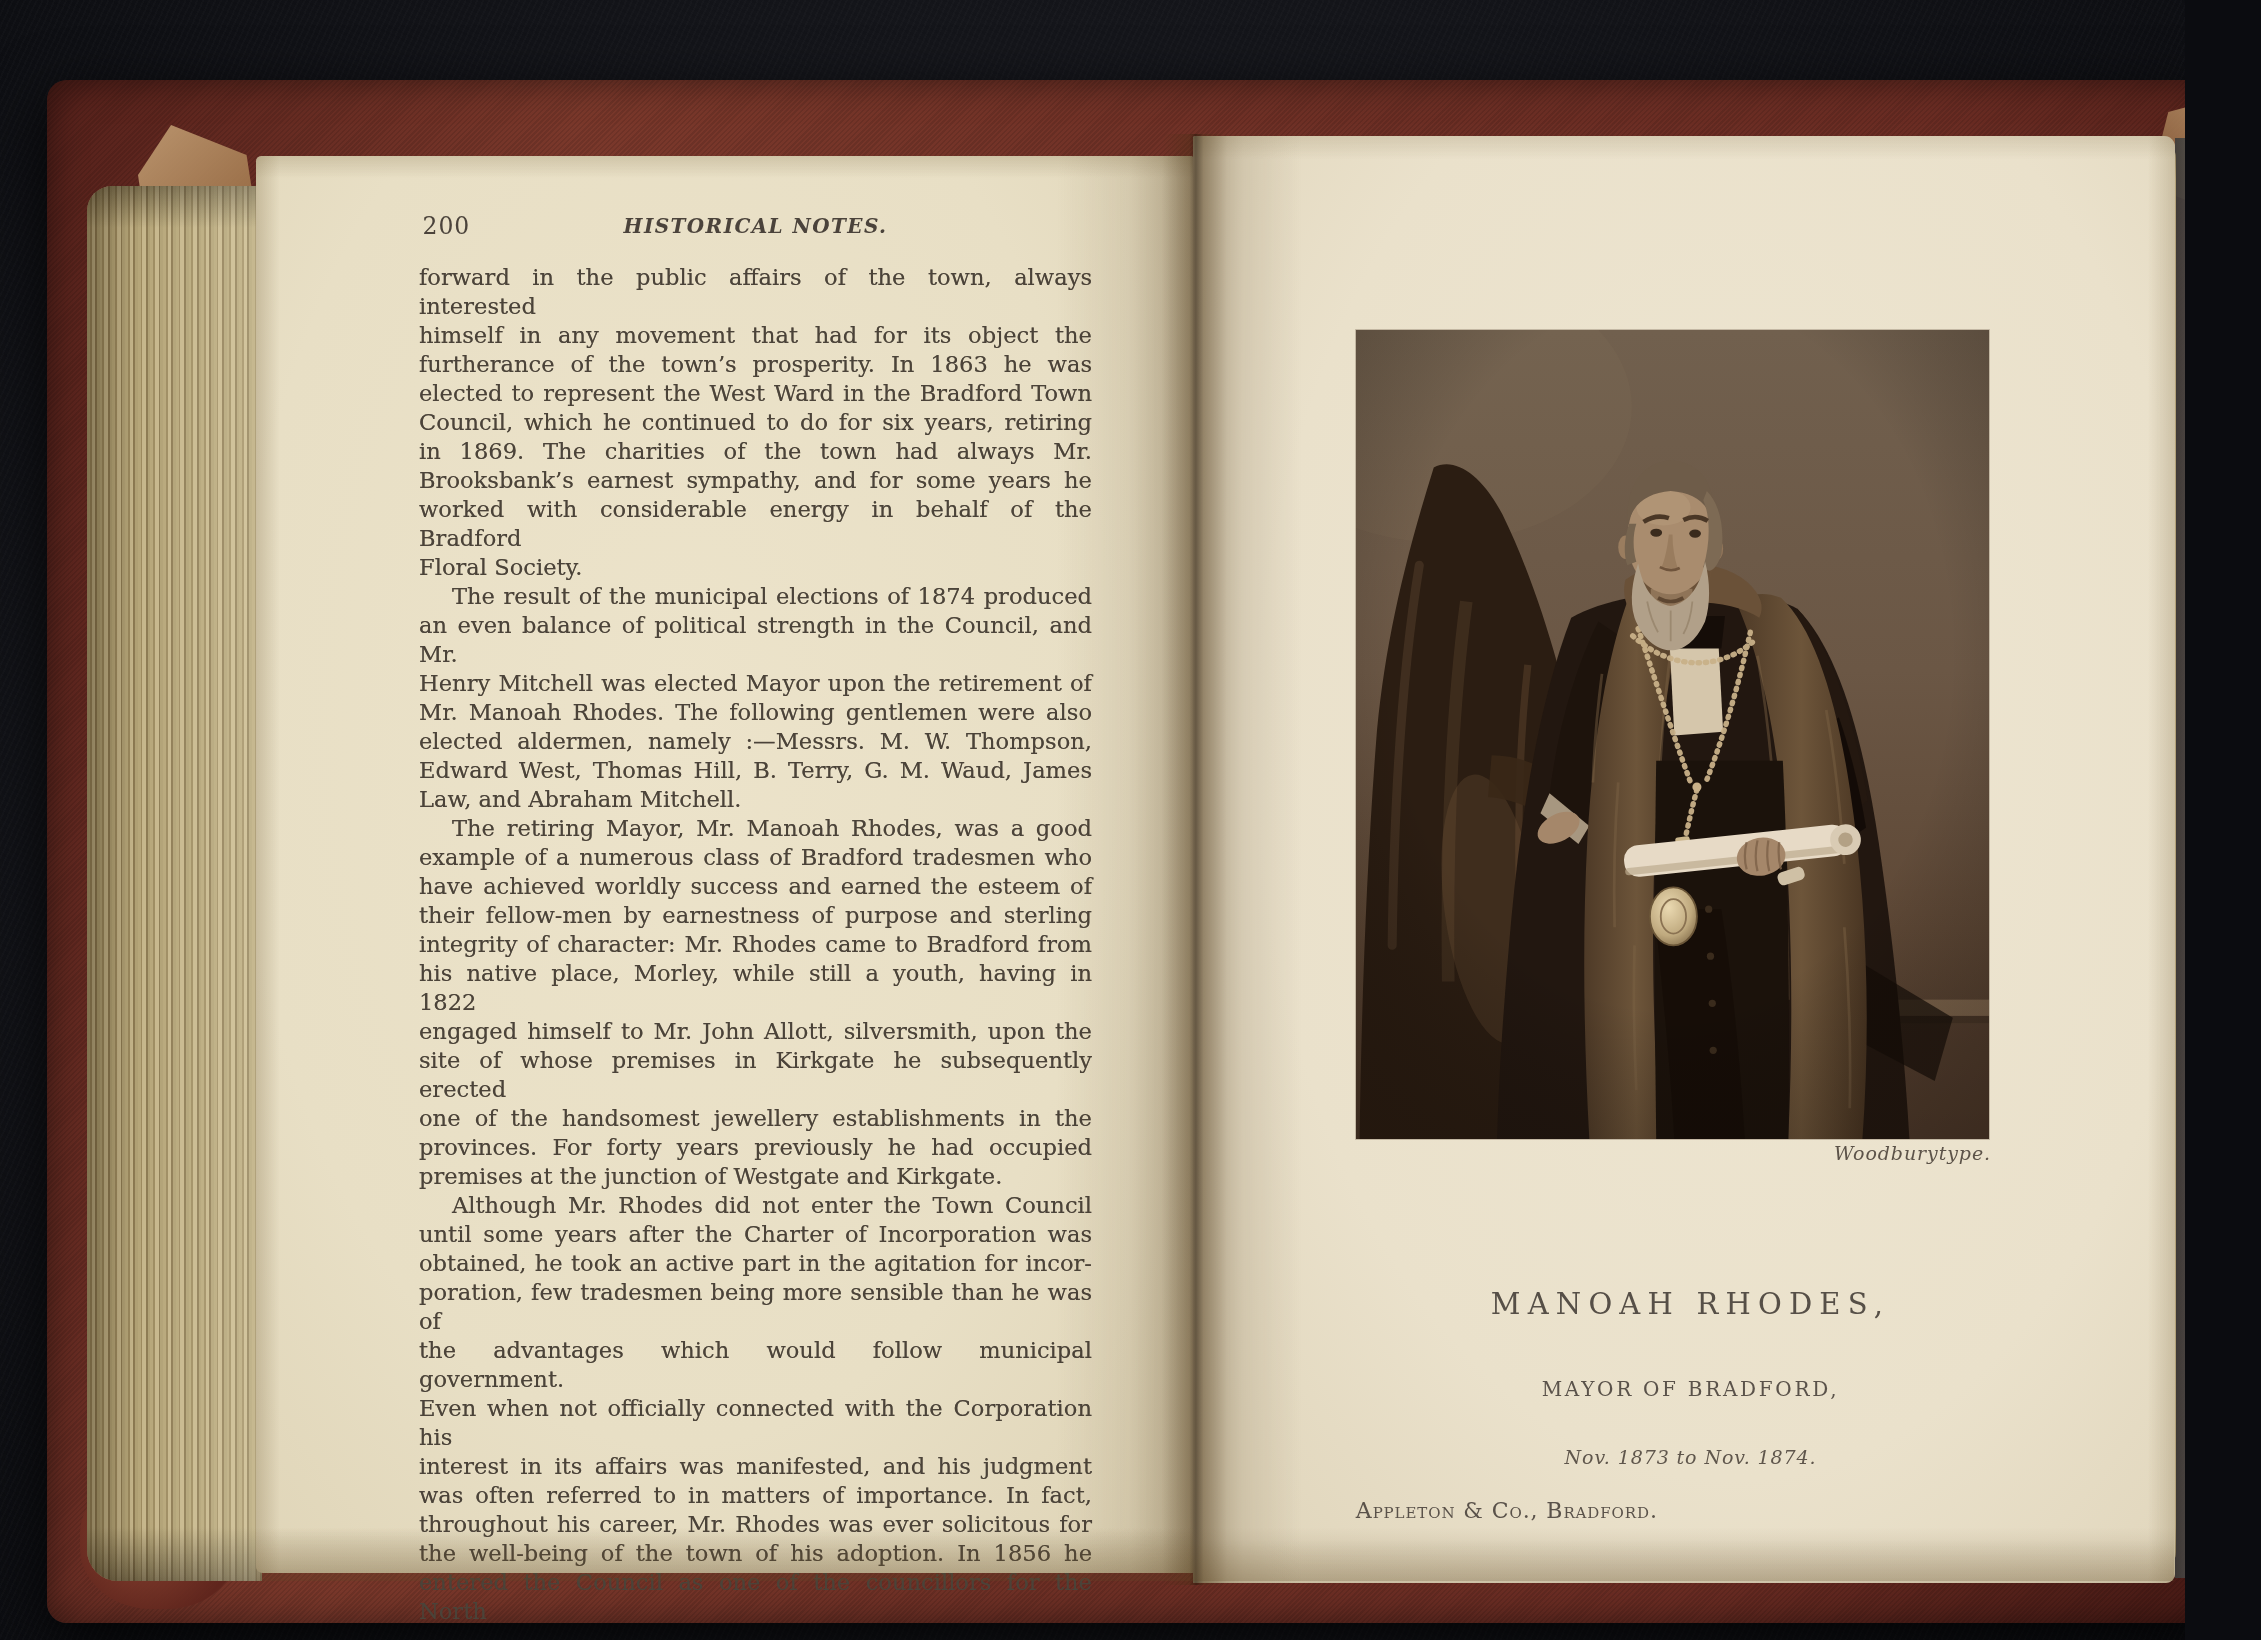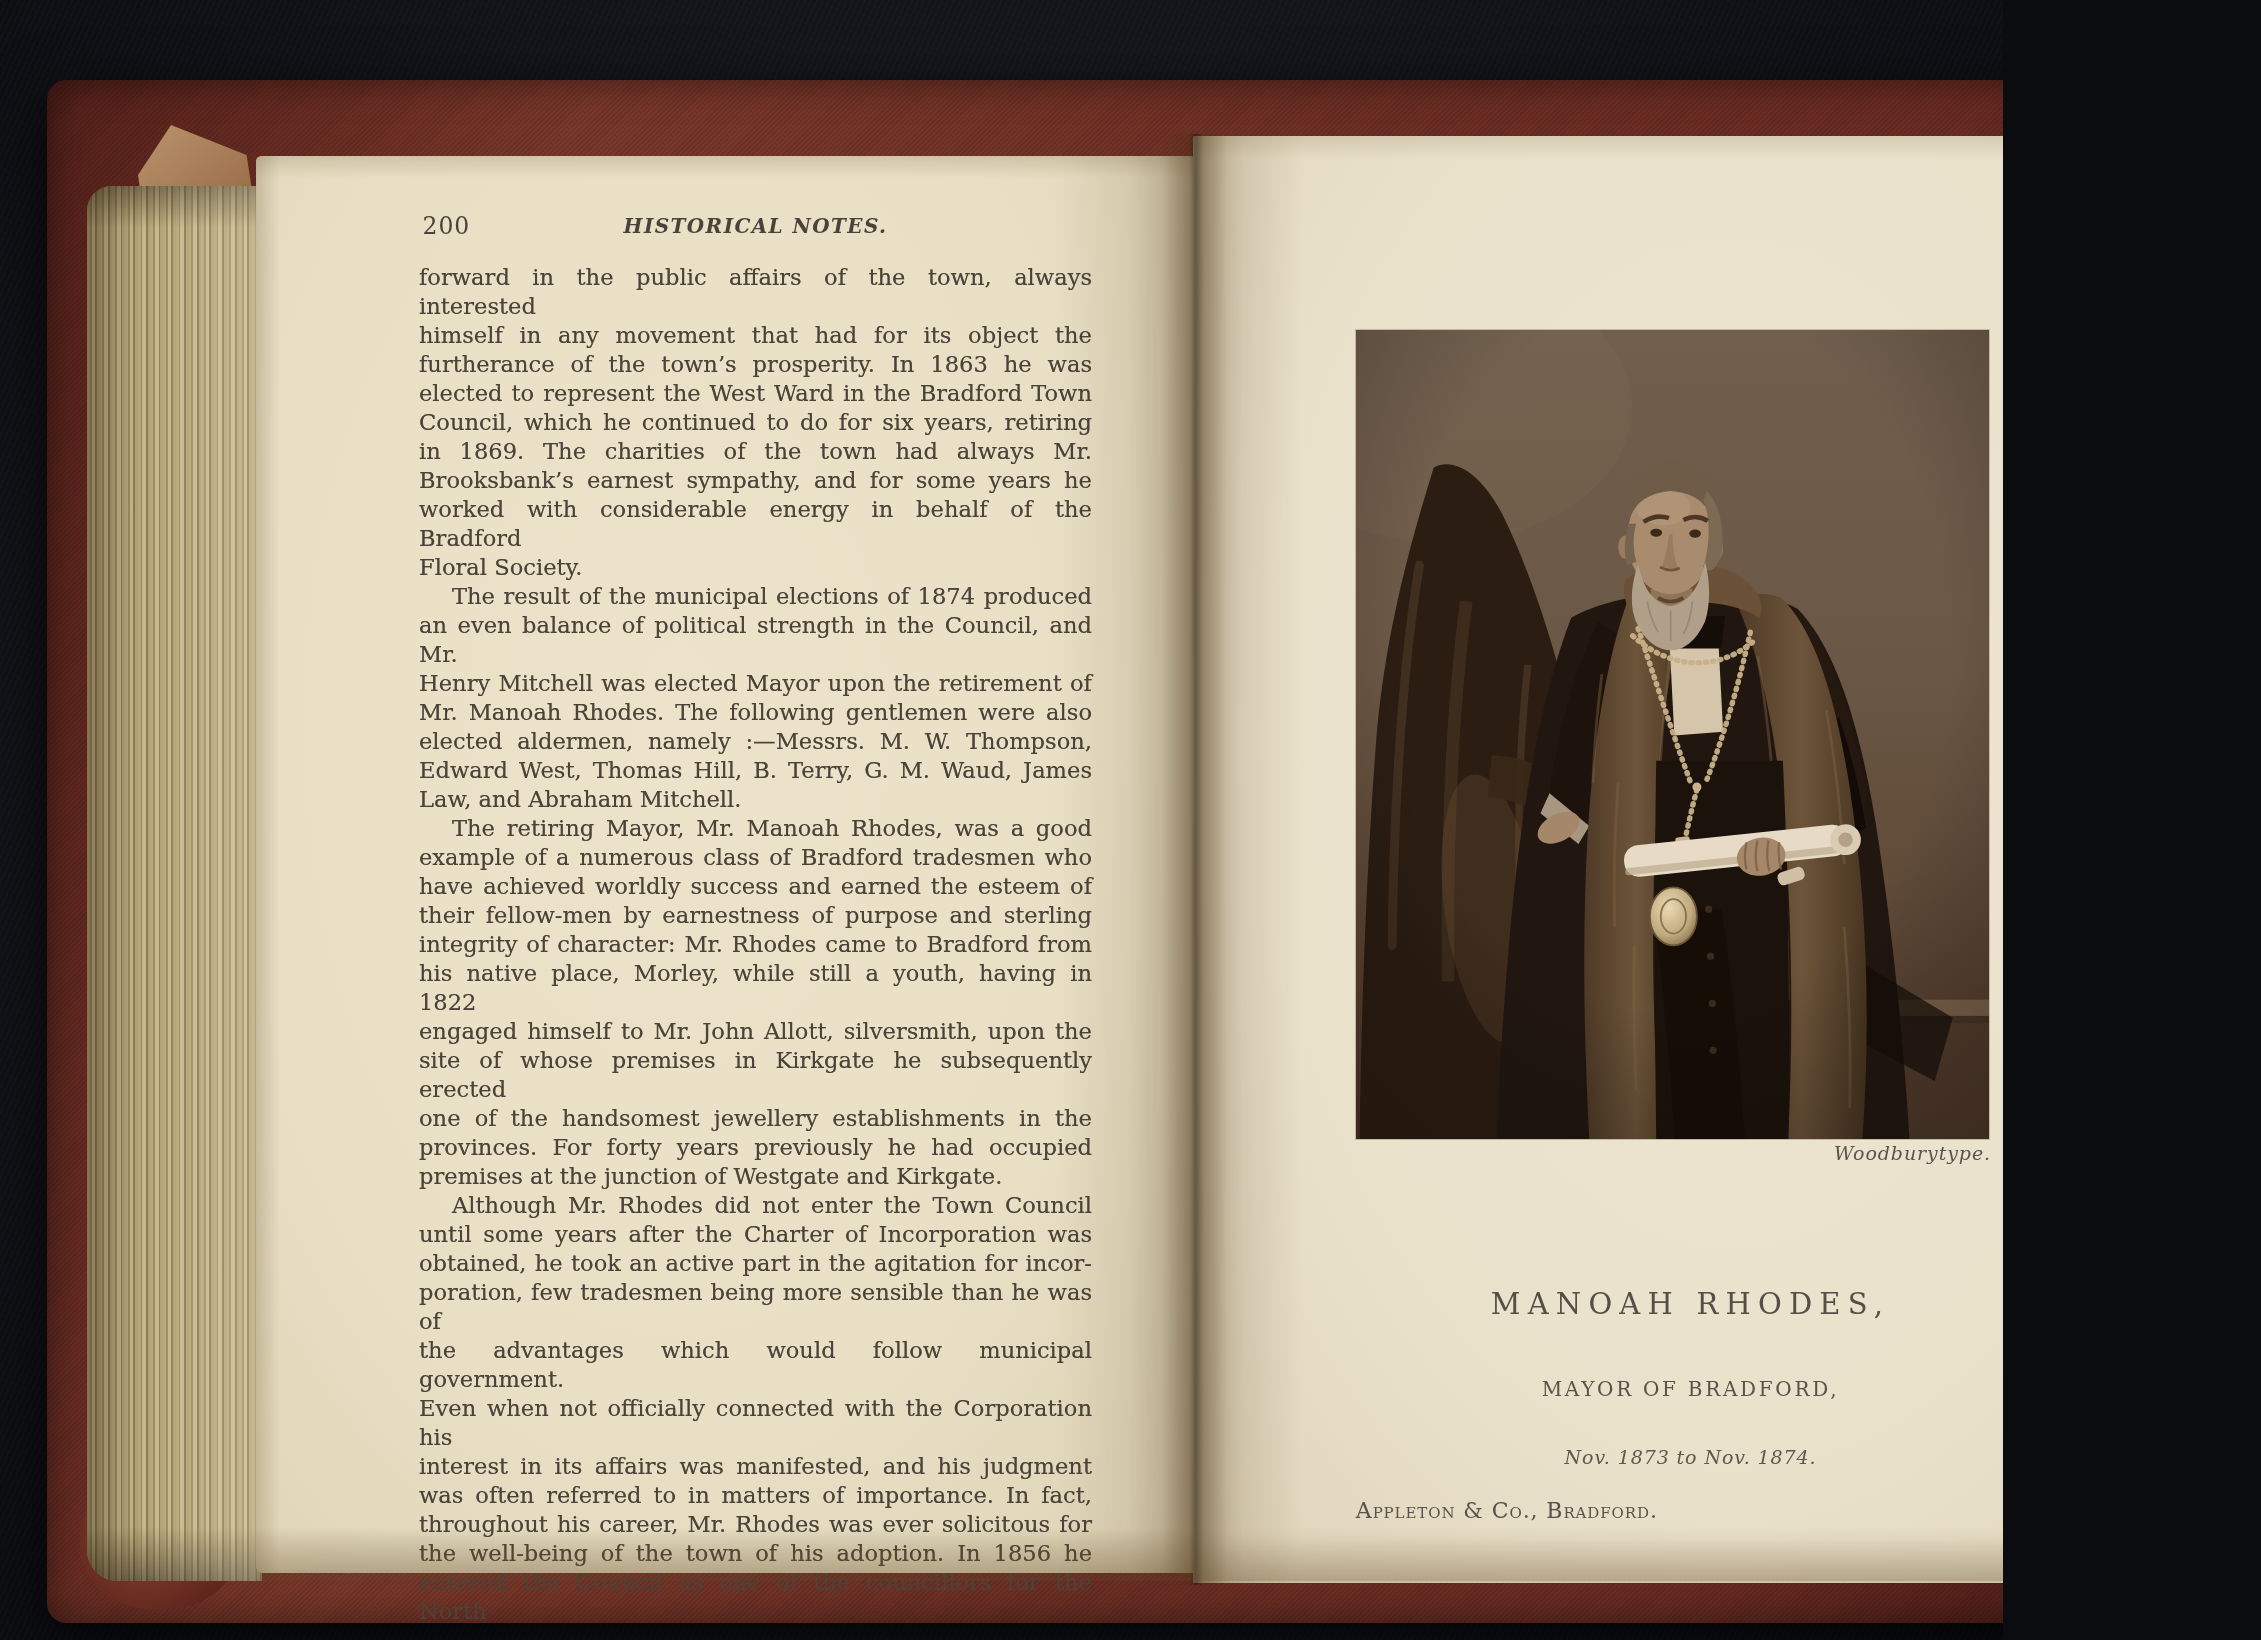--- a/index.html
+++ b/index.html
@@ -1,16 +1,16 @@
 <!DOCTYPE html>
 <html style="font-size:14.5px"><head>
 <meta charset="utf-8">
 <style>
   html,body{margin:0;padding:0;background:#0b0c10;}
-  .stage{position:relative;width:2003px;height:1640px;overflow:hidden;
+  .stage{position:relative;width:2185px;height:1640px;overflow:hidden;
     background:radial-gradient(ellipse at 50% 45%, #1b1c22 0%, #15161b 55%, #0c0d11 100%);
     font-family:"DejaVu Serif", serif;}
   .stage::before{content:"";position:absolute;inset:0;
     background:repeating-linear-gradient(115deg, rgba(255,255,255,.015) 0 1.8px, transparent 1.8px 5.4px),
                repeating-linear-gradient(25deg, rgba(0,0,0,.05) 0 2.7px, transparent 2.7px 6.3px);}
   
   .cover{position:absolute;left:47px;top:80px;width:2180px;height:1543px;border-radius:20px;
     background:linear-gradient(100deg,#56211b 0%,#7a382b 22%,#6d2f25 55%,#6a2c23 78%,#471a15 100%);
     box-shadow:0 20px 63px rgba(0,0,0,.8), inset 0 0 36px rgba(0,0,0,.5);}
   .cover::after{content:"";position:absolute;inset:0;border-radius:20px;

